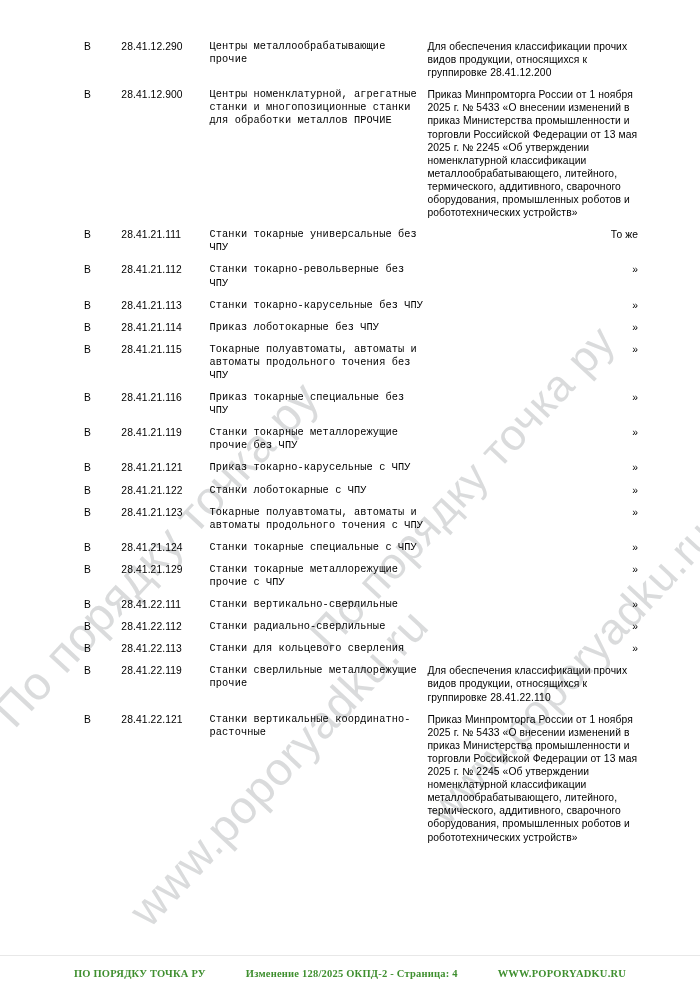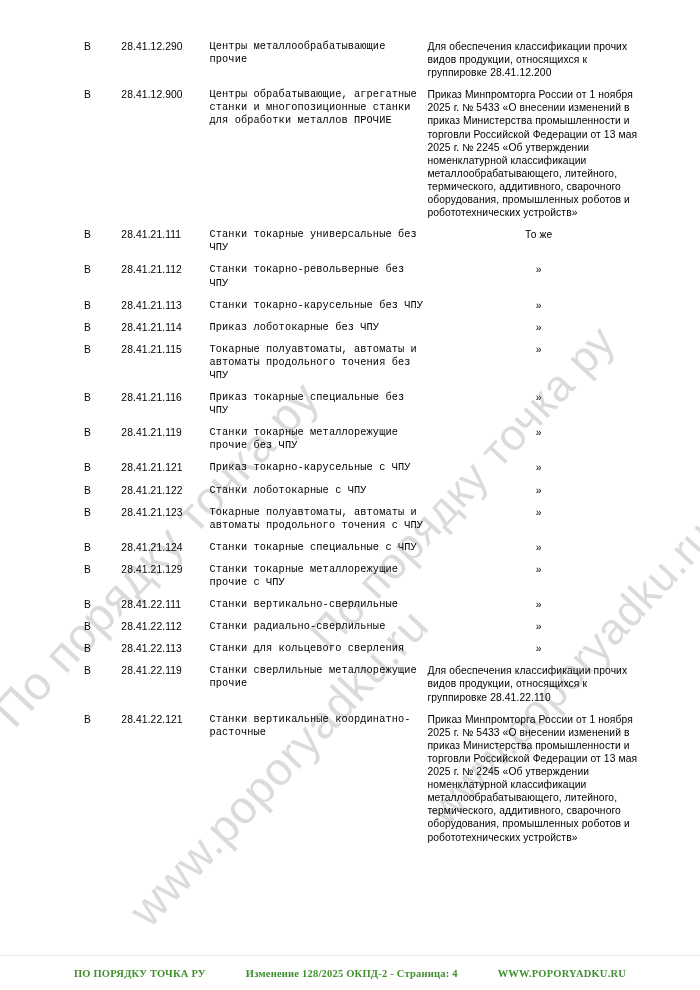--- a/index.html
+++ b/index.html
@@ -87,21 +87,21 @@
     font-size: 10.3px;
     line-height: 13.1px;
     letter-spacing: 0.01em;
   }
   td.c-mark  { width: 36px; }
   td.c-code  { width: 85px; white-space: nowrap; }
   td.c-name  { width: 210px; padding-right: 20px; font-family: Liberation Mono, monospace; }
   td.c-note  { width: 203px; margin-left: 8px; }
 
   td.c-note.dittomark {
-    text-align: center;
+    text-align: right;
     padding-left: 12px;
   }
   td.c-note.same {
     padding-left: 0;
   }
 
   .row-tight td { padding-bottom: 7px; }
   .row-gap td   { padding-bottom: 11px; }
 
   
@@ -145,21 +145,21 @@
         <tr class="row-gap">
           <td class="c-mark">В</td>
           <td class="c-code">28.41.12.290</td>
           <td class="c-name">Центры металлообрабатывающие прочие</td>
           <td class="c-note same">Для обеспечения классификации прочих видов продукции, относящихся к группировке 28.41.12.200</td>
         </tr>
 
         <tr class="row-gap">
           <td class="c-mark">В</td>
           <td class="c-code">28.41.12.900</td>
-          <td class="c-name">Центры обрабатывающие, агрегатные станки и многопозиционные станки для обработки металлов ПРОЧИЕ</td>
+          <td class="c-name">Центры номенклатурной, агрегатные станки и многопозиционные станки для обработки металлов ПРОЧИЕ</td>
           <td class="c-note same">Приказ Минпромторга России от 1 ноября 2025 г. № 5433 «О внесении изменений в приказ Министерства промышленности и торговли Российской Федерации от 13 мая 2025 г. № 2245 «Об утверждении номенклатурной классификации металлообрабатывающего, литейного, термического, аддитивного, сварочного оборудования, промышленных роботов и робототехнических устройств»</td>
         </tr>
 
         <tr class="row-gap">
           <td class="c-mark">В</td>
           <td class="c-code">28.41.21.111</td>
           <td class="c-name">Станки токарные универсальные без ЧПУ</td>
           <td class="c-note dittomark">То же</td>
         </tr>
 

